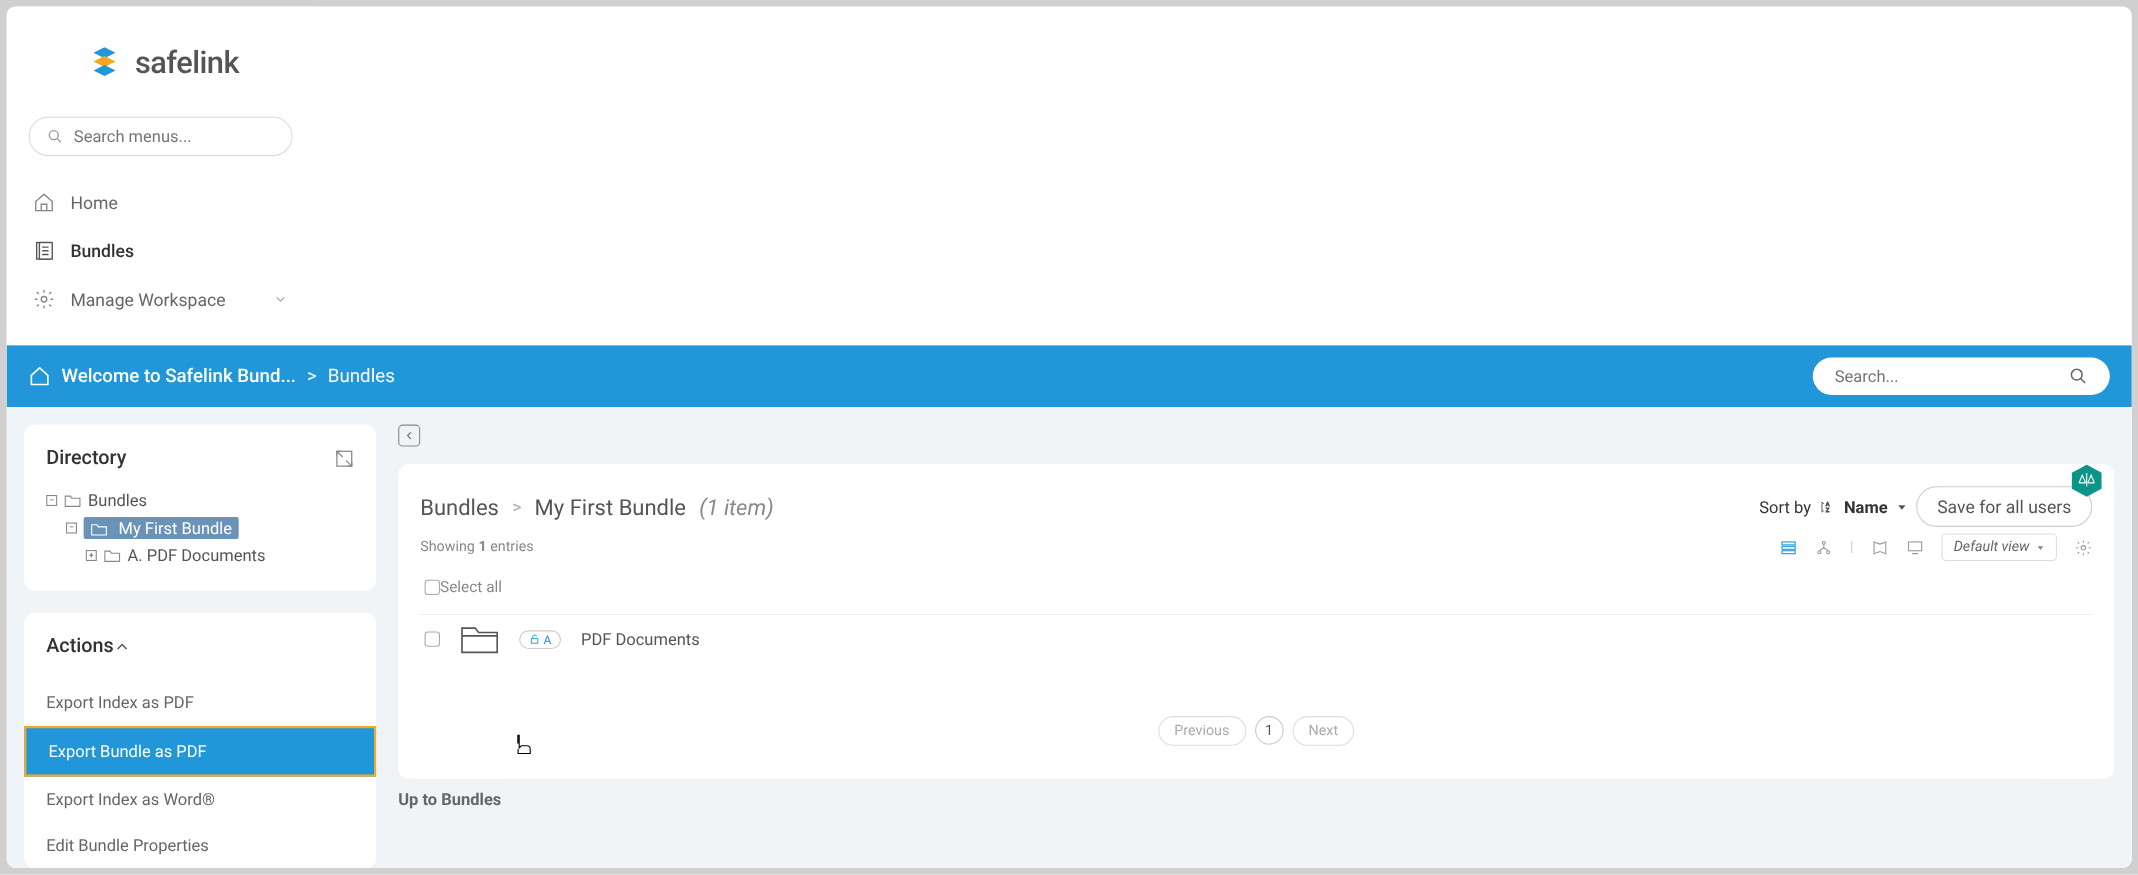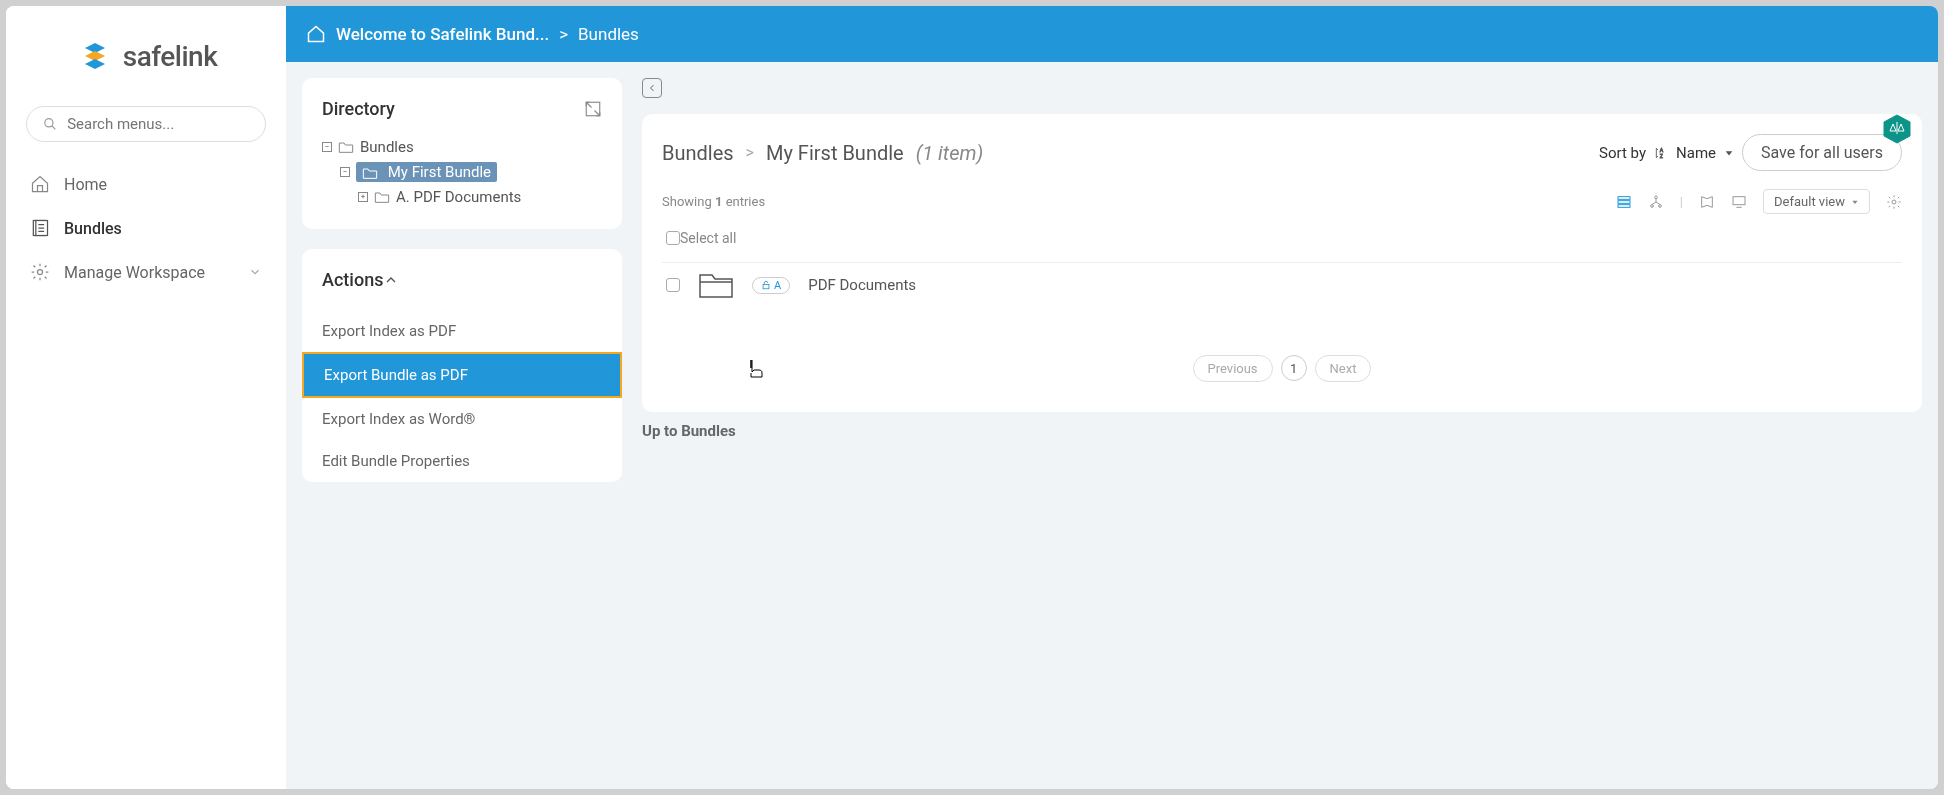--- a/index.html
+++ b/index.html
@@ -1,17 +1,17 @@
 <!DOCTYPE html>
 <html><head>
 <meta charset="utf-8">
 <style>
   * { box-sizing: border-box; margin: 0; padding: 0; font-family: -apple-system, BlinkMacSystemFont, "Segoe UI", Roboto, sans-serif; }
   body { background: #d0d0d0; padding: 6px; width: 1944px; height: 795px; }
-  .window { background: #fff; width: 100%; height: 100%; border-radius: 8px; overflow: hidden; display: flex; }
+  .window { background: #fff; width: 100%; height: 100%; border-radius: 8px; overflow: hidden; display: flex; flex-direction: column; }
   .sidebar { width: 280px; background: #fff; padding: 20px 0; }
   .logo { display: flex; align-items: center; justify-content: center; padding: 10px 20px 30px; }
   .logo-text { font-size: 28px; font-weight: 500; color: #555; letter-spacing: -0.5px; }
   .logo-icon { width: 40px; height: 40px; margin-right: 8px; }
   .search-sidebar { margin: 0 20px 20px; border: 1px solid #ddd; border-radius: 20px; padding: 8px 16px; display: flex; align-items: center; }
   .search-sidebar input { border: none; outline: none; font-size: 15px; color: #888; width: 100%; background: transparent; }
   .nav-item { display: flex; align-items: center; padding: 12px 24px; color: #666; font-size: 16px; cursor: pointer; }
   .nav-item.active { color: #333; font-weight: 500; }
   .nav-icon { width: 20px; height: 20px; margin-right: 14px; flex-shrink: 0; }
   .nav-chevron { margin-left: auto; }
@@ -38,23 +38,23 @@
   .action-item.selected { background: #2196d9; color: #fff; border: 2px solid #f5a623; }
   .panel-right { flex: 1; display: flex; flex-direction: column; }
   .collapse-btn { width: 20px; height: 20px; border: 1.5px solid #888; border-radius: 4px; display: flex; align-items: center; justify-content: center; margin-bottom: 16px; cursor: pointer; }
   .content-card { background: #fff; border-radius: 10px; padding: 20px; }
   .content-header { display: flex; align-items: center; gap: 12px; }
   .crumb-text { font-size: 20px; color: #555; }
   .crumb-sep { color: #aaa; }
   .crumb-count { font-style: italic; color: #888; }
   .sort-wrap { margin-left: auto; display: flex; align-items: center; gap: 8px; font-size: 15px; color: #333; }
   .save-btn { border: 1px solid #ccc; border-radius: 20px; padding: 8px 18px; font-size: 16px; color: #555; cursor: pointer; }
-  .toolbar-row { display: flex; align-items: center; margin-top: 18px; font-size: 13px; color: #888; gap: 28px; }
+  .toolbar-row { display: flex; align-items: center; margin-top: 6px; font-size: 13px; color: #888; gap: 28px; }
   .toolbar-icons { margin-left: auto; display: flex; align-items: center; gap: 16px; }
-  .view-select { border: 1px solid #ddd; border-radius: 4px; padding: 4px 10px; font-size: 13px; color: #666; display: flex; align-items: center; gap: 6px; }
+  .view-select { border: 1px solid #ddd; border-radius: 4px; padding: 4px 10px; font-size: 13px; color: #666; display: flex; align-items: center; gap: 6px; font-style: italic; }
   .select-all-row { display: flex; align-items: center; gap: 0; padding: 16px 4px; font-size: 14px; color: #888; }
   .checkbox { width: 14px; height: 14px; border: 1.5px solid #aaa; border-radius: 3px; }
   .item-row { display: flex; align-items: center; gap: 18px; padding: 8px 4px; border-top: 1px solid #eee; }
   .folder-big { width: 36px; height: 28px; }
   .lock-badge { border: 1px solid #ccc; border-radius: 10px; padding: 1px 8px; font-size: 11px; color: #2196d9; display: flex; align-items: center; gap: 3px; }
   .item-name { font-size: 15px; color: #555; }
   .pagination { display: flex; justify-content: center; gap: 8px; margin: 48px 0 10px; }
   .page-btn { border: 1px solid #ddd; border-radius: 16px; padding: 5px 14px; font-size: 13px; color: #aaa; }
   .page-num { border: 1px solid #ccc; border-radius: 50%; width: 26px; height: 26px; display: flex; align-items: center; justify-content: center; font-size: 13px; color: #555; }
   .up-link { font-size: 15px; color: #666; margin-top: 10px; font-weight: bold; }
@@ -116,20 +116,27 @@
   <div class="main" style="position:relative">
     <div class="topbar">
       <div class="breadcrumb">
         <svg width="20" height="20" viewBox="0 0 24 24" fill="none" stroke="#fff" stroke-width="1.8">
           <path d="M3 11 L12 3 L21 11 V21 H3 Z"></path>
         </svg>
         <span style="font-weight:500">Welcome to Safelink Bund...</span>
         <span>&gt;</span>
         <span>Bundles</span>
       </div>
+      <div class="search-top">
+        <input type="text" placeholder="Search..." style="">
+        <svg width="18" height="18" viewBox="0 0 24 24" fill="none" stroke="#666" stroke-width="2">
+          <circle cx="10" cy="10" r="7"></circle>
+            <line x1="21" y1="21" x2="15" y2="15"></line>
+        </svg>
+      </div>
     </div>
 
     <div class="content">
       <div class="panel-left">
         <div class="card">
           <div class="card-header">
             <span class="card-title">Directory</span>
             <svg width="18" height="18" viewBox="0 0 24 24" fill="none" stroke="#888" stroke-width="1.5">
               <rect x="3" y="3" width="18" height="18"></rect>
                 <polyline points="8 3 3 3 3 8"></polyline>
@@ -191,21 +198,21 @@
             <span class="crumb-sep">&gt;</span>
             <span class="crumb-text">My First Bundle</span>
             <span class="crumb-text crumb-count">(1 item)</span>
             <div class="sort-wrap">
               <span>Sort by</span>
               <svg width="14" height="14" viewBox="0 0 24 24" fill="none" stroke="#555" stroke-width="1.5">
                 <path d="M4 4v16l3-3M4 4l3 3"></path>
                   <text x="10" y="10" font-size="9" fill="#555">A</text>
                   <text x="10" y="20" font-size="9" fill="#555">Z</text>
               </svg>
-              <span style="font-weight:400">Name</span>
+              <span style="font-weight:700">Name</span>
               <svg width="10" height="10" viewBox="0 0 24 24">
                   <polygon points="4,8 20,8 12,18" fill="#555"></polygon>
                 </svg>
               <div class="save-btn"><span>Save for all users</span></div>
             </div>
           </div>
           <div class="toolbar-row">
             <span>
               <span>Showing</span>
               <b>1</b>

